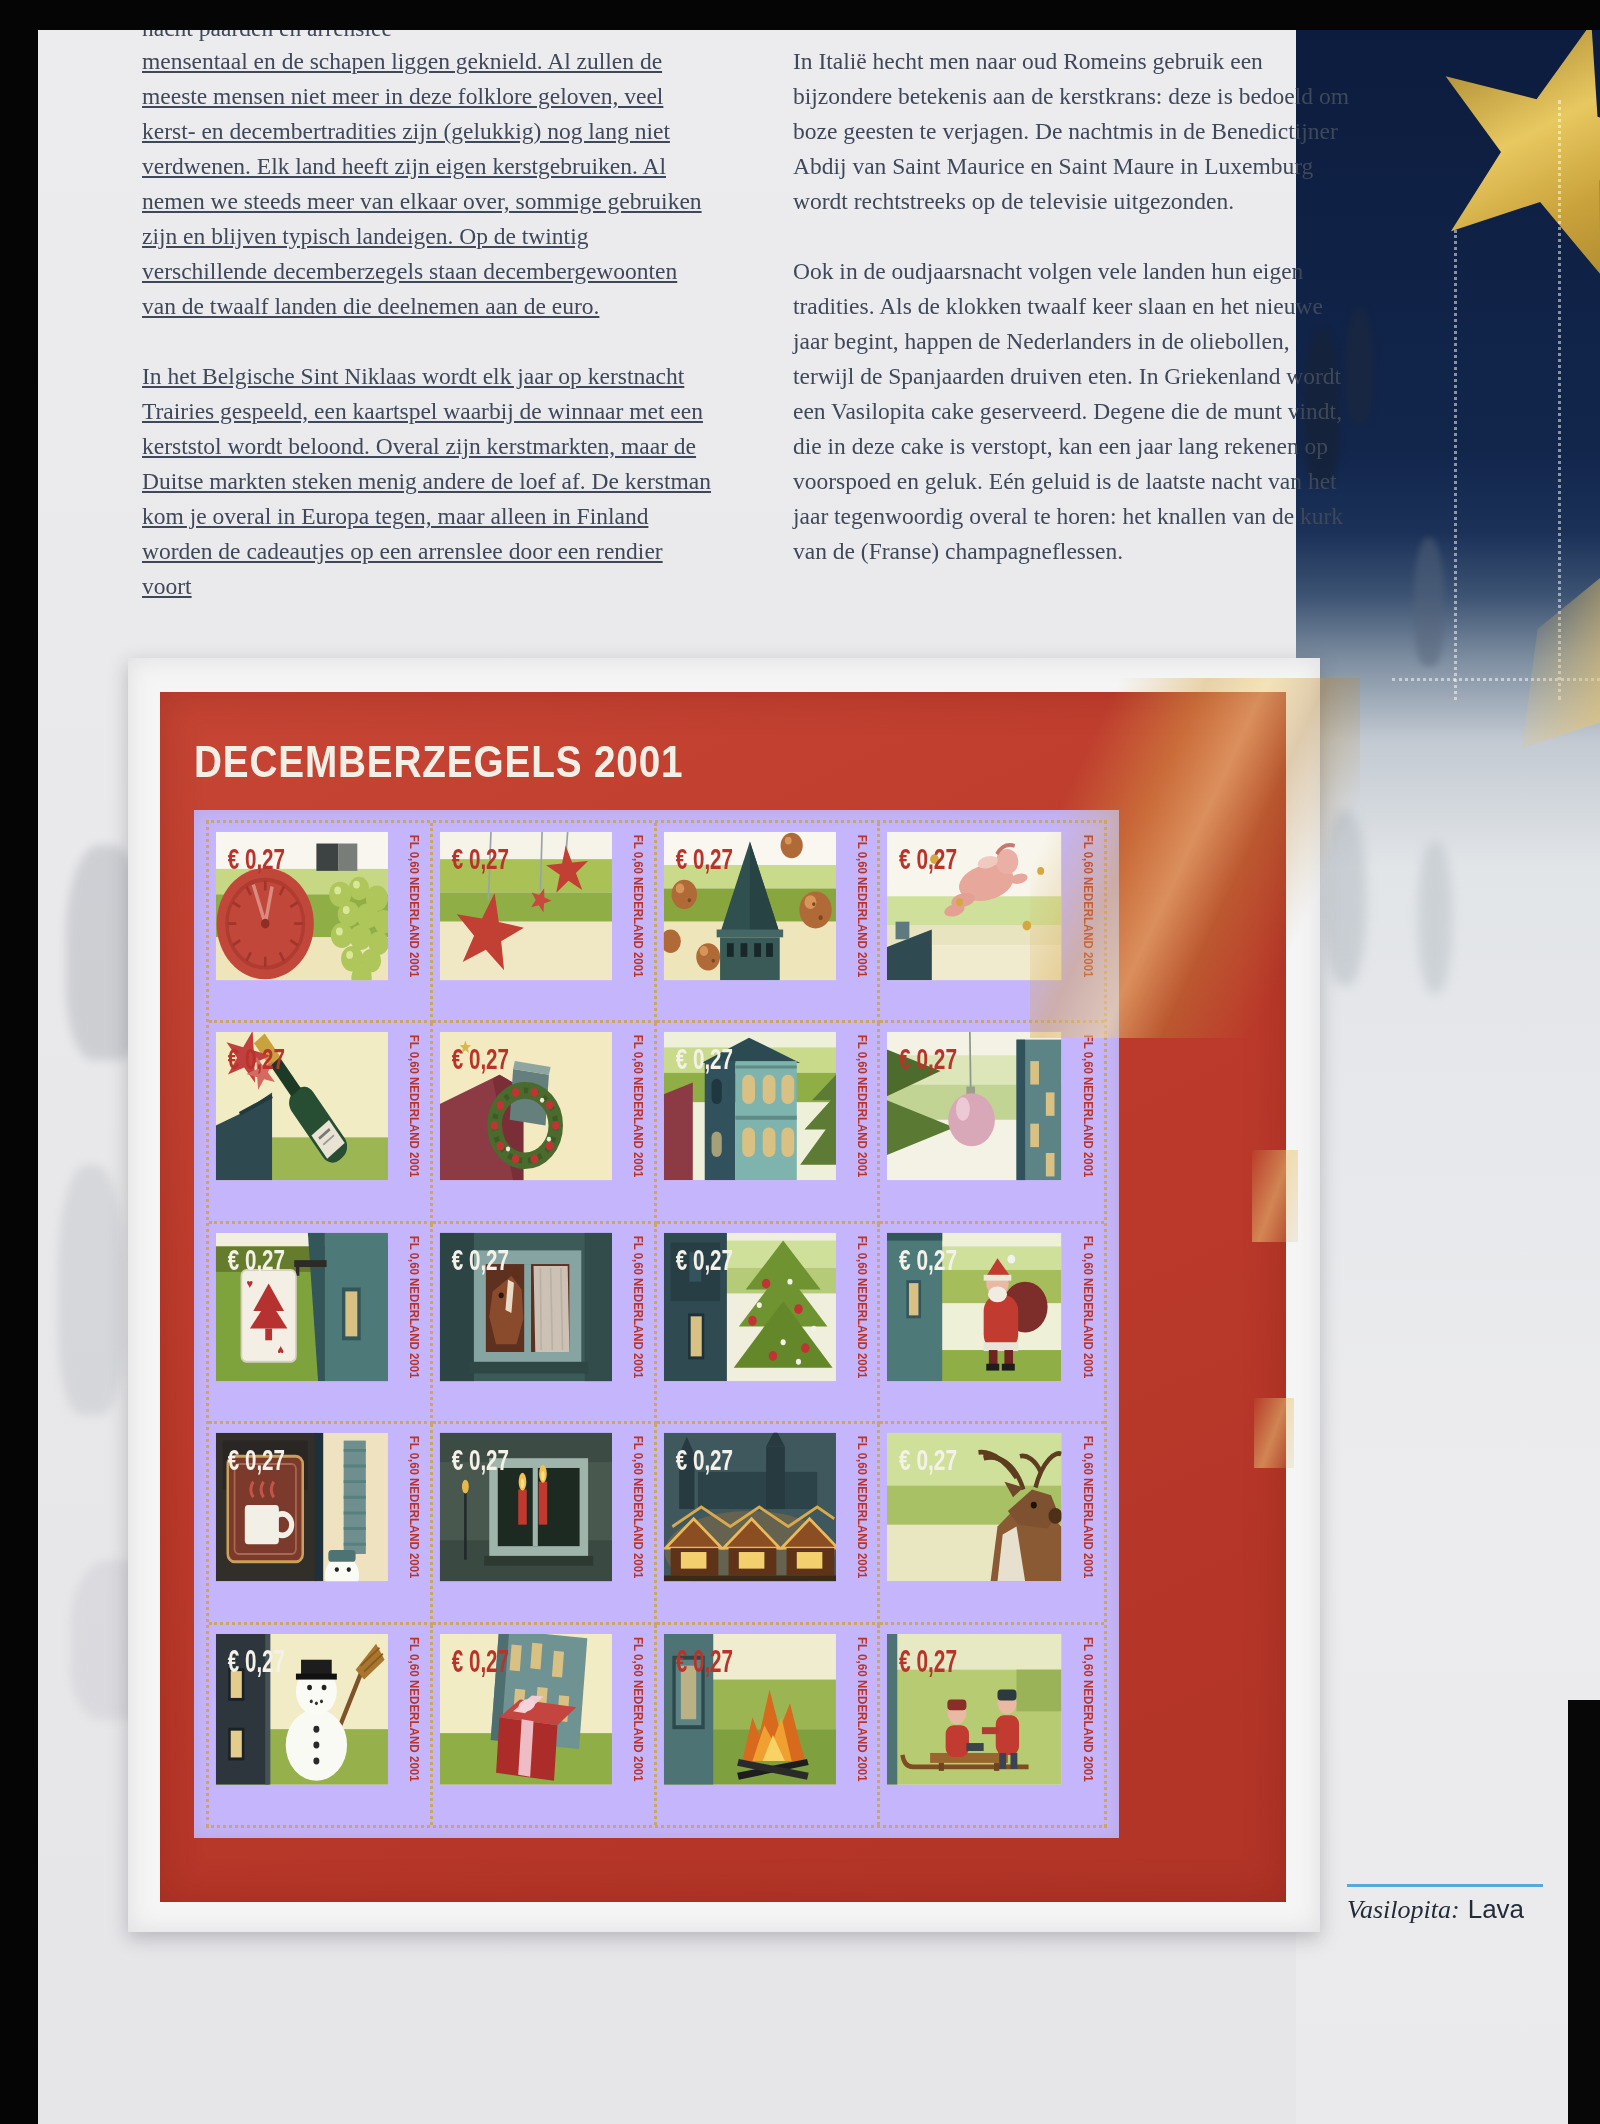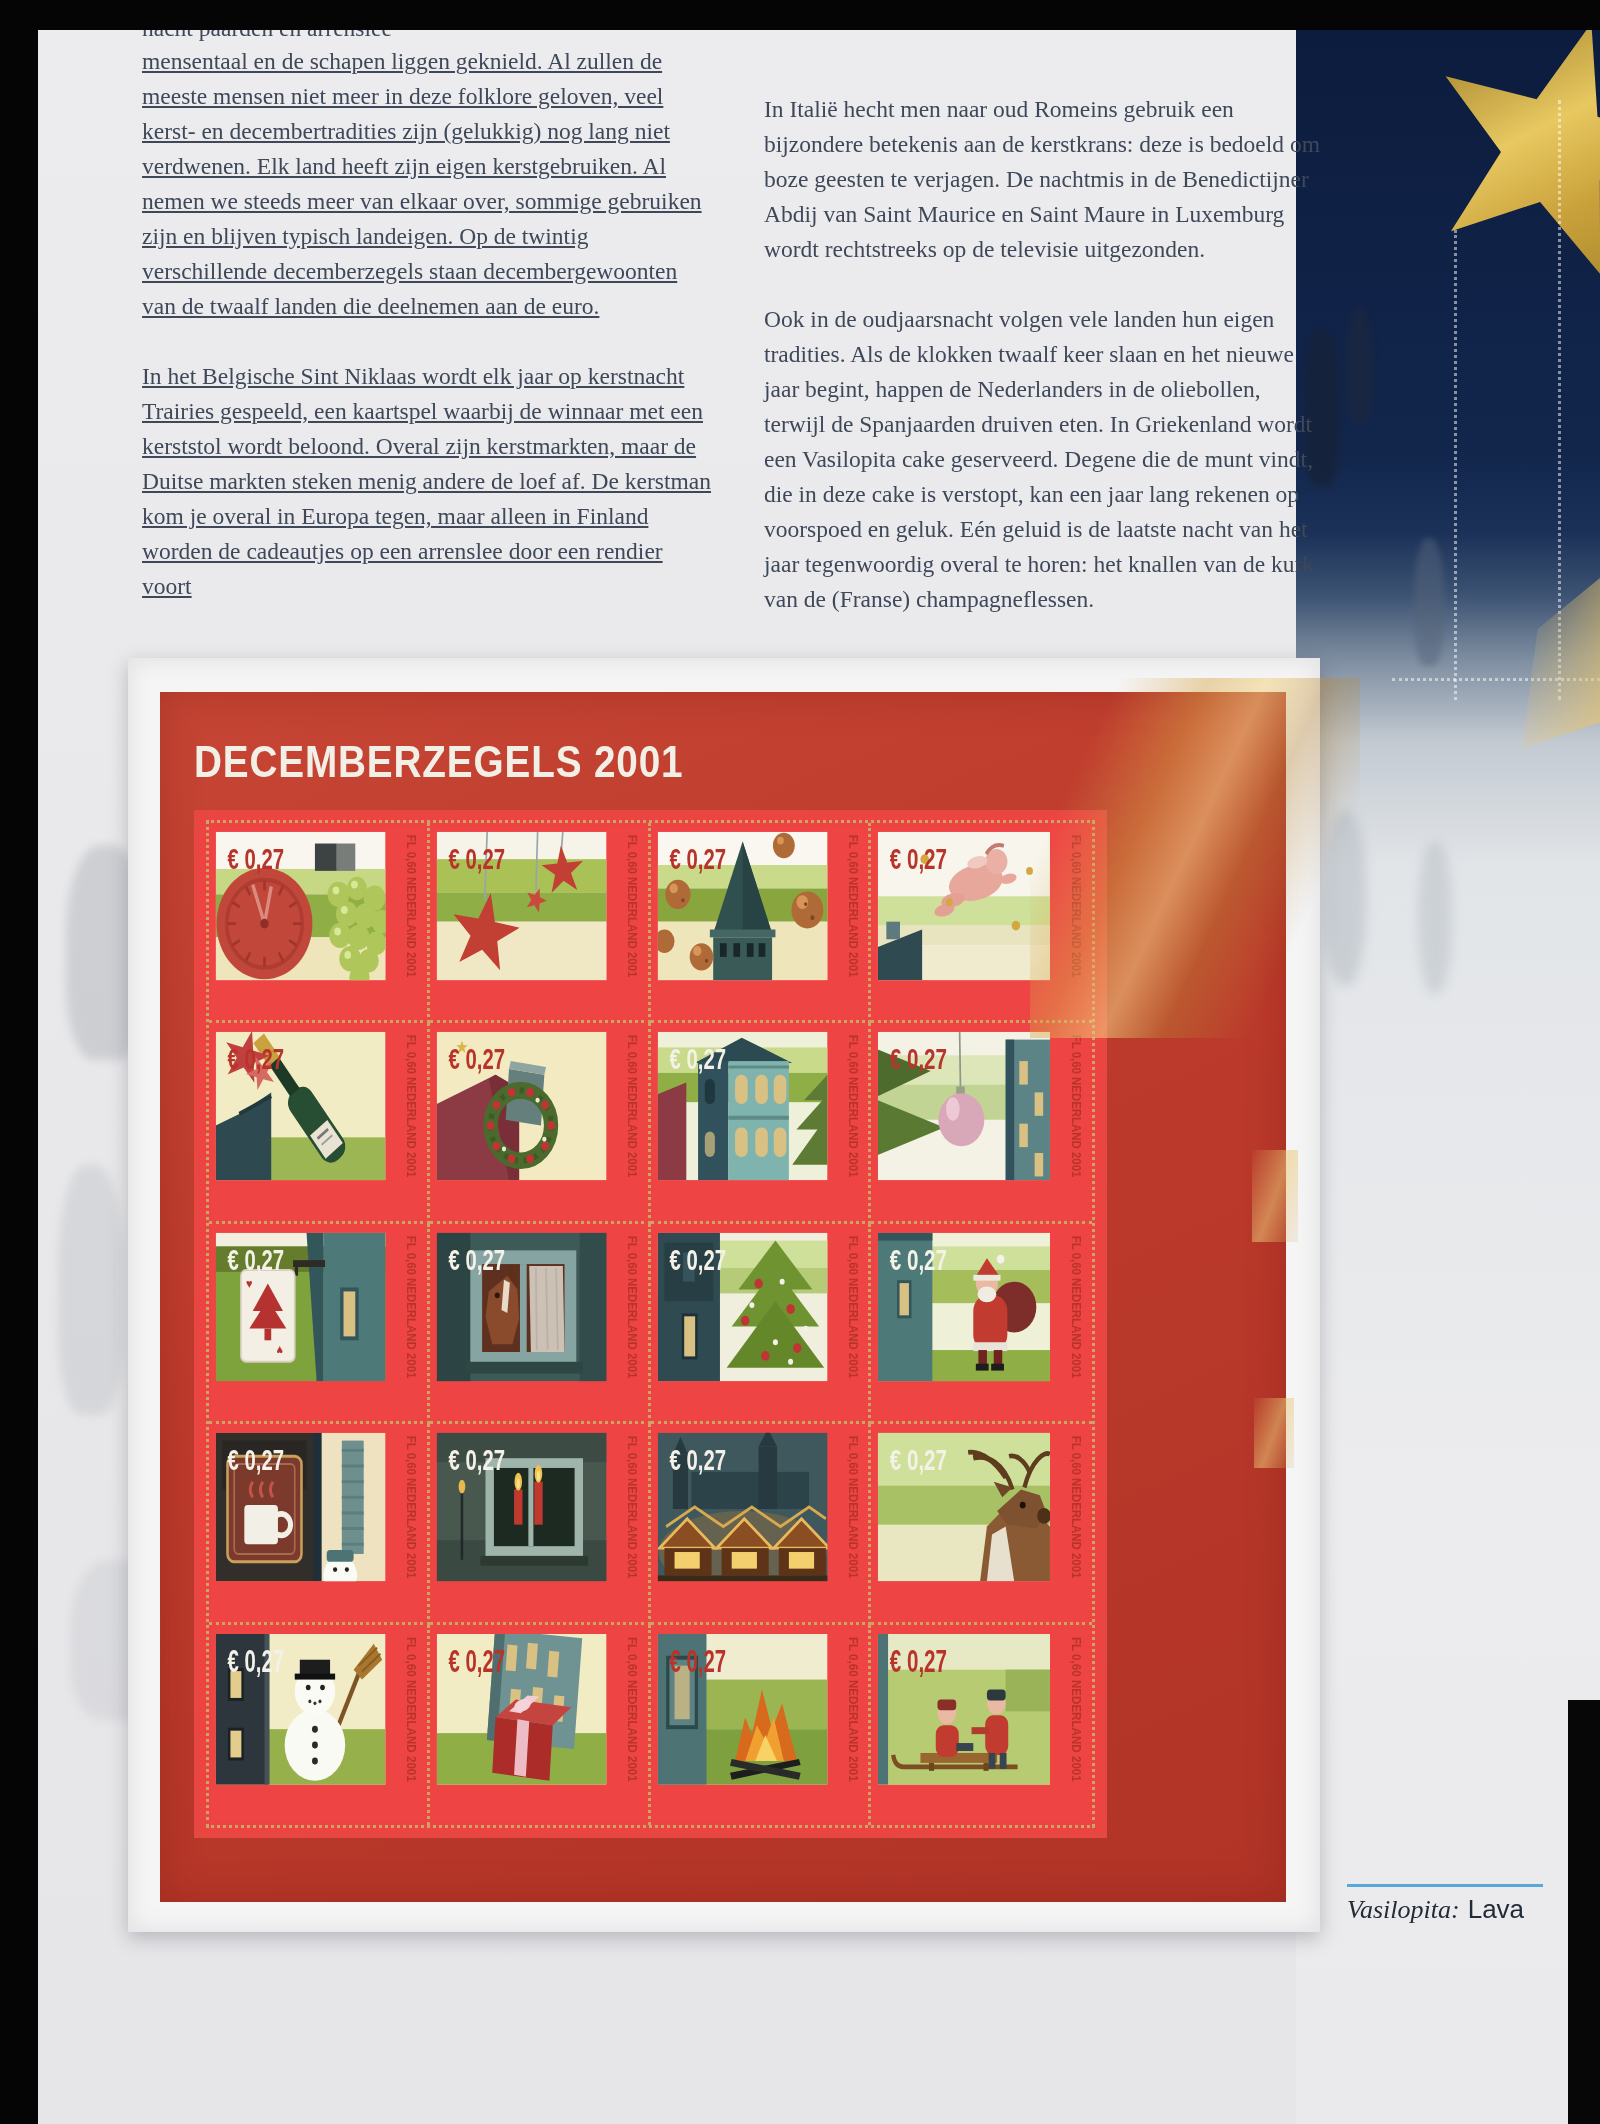--- a/index.html
+++ b/index.html
@@ -16,35 +16,35 @@
   .sil{position:absolute;border-radius:45% 45% 35% 35%;filter:blur(3px);}
   .sil-faint{position:absolute;border-radius:45%;filter:blur(6px);}
   .goldwedge{position:absolute;opacity:.85;}
   #edge-right{position:absolute;right:0;top:1700px;width:32px;height:424px;background:#070707;}
   
   .ghost{position:absolute;background:#8f959e;border-radius:42% 42% 34% 34%;filter:blur(5px);}
   
   .col{position:absolute;top:44px;font-family:"Liberation Serif",serif;font-size:23.5px;
        line-height:35px;color:#3e4859;}
   #leftcol{left:142px;width:574px;text-decoration:underline;}
-  #rightcol{left:764px;width:556px;margin-top:48px;}
+  #rightcol{left:793px;width:556px;}
   .col p{margin:0 0 35px 0;}
   #clipline{position:absolute;left:142px;top:30px;width:574px;height:16px;overflow:hidden;
        font-family:"Liberation Serif",serif;font-size:23.5px;line-height:35px;color:#3e4859;}
   #clipline span{display:block;margin-top:-19px;}
   
   #sleeve{position:absolute;left:128px;top:658px;width:1192px;height:1274px;background:#f5f5f6;
           box-shadow:0 6px 18px rgba(40,40,50,.25), inset 0 0 24px rgba(120,120,130,.18);}
   #sheet{position:absolute;left:160px;top:692px;width:1126px;height:1210px;
          background:linear-gradient(155deg,#c64534 0%,#bc3a2b 45%,#b13427 100%);
          box-shadow:inset 0 0 40px rgba(90,15,8,.25);}
   #sheet-title{position:absolute;left:34px;top:44px;color:#f2efe6;font-size:45px;font-weight:bold;
          letter-spacing:1px;transform:scaleX(.86);transform-origin:left center;white-space:nowrap;}
   #stampblock{position:absolute;left:194px;top:810px;width:913px;height:1028px;
-         background:#ef4444;box-shadow:inset 0 0 18px rgba(150,110,50,.18);}
+         background:#c4b5fd;box-shadow:inset 0 0 18px rgba(150,110,50,.18);padding-left:12px;}
   #grid{position:absolute;left:12px;top:10px;right:12px;bottom:10px;display:grid;
         grid-template-columns:repeat(4,1fr);grid-template-rows:repeat(5,1fr);
         border:3px dotted #caa566;}
   .stamp{position:relative;border-right:3px dotted #caa566;border-bottom:3px dotted #caa566;}
   .stamp:nth-child(4n){border-right:none;}
   .stamp:nth-child(n+17){border-bottom:none;}
   .stamp svg{position:absolute;left:0;top:0;width:100%;height:100%;}
   
   #foil{position:absolute;left:1030px;top:678px;width:330px;height:360px;pointer-events:none;
         background:linear-gradient(115deg,rgba(216,166,74,0) 18%,rgba(216,166,74,.45) 36%,

